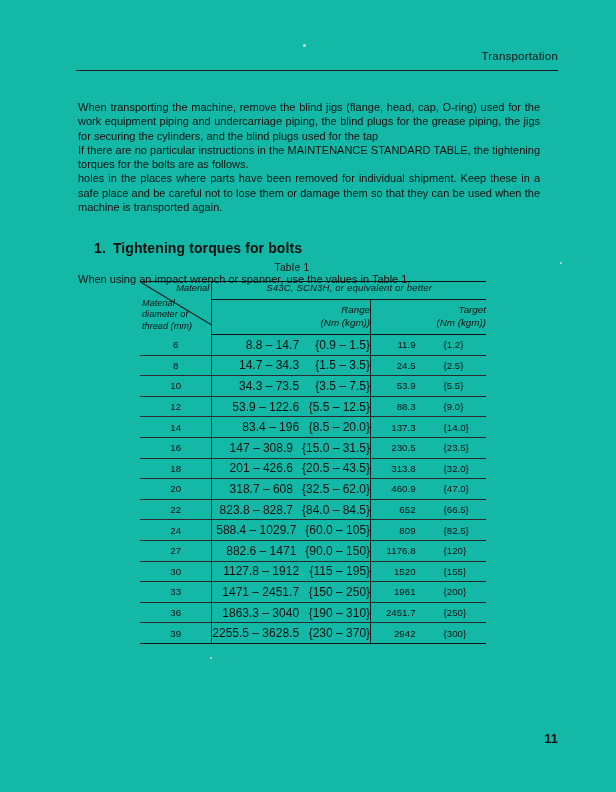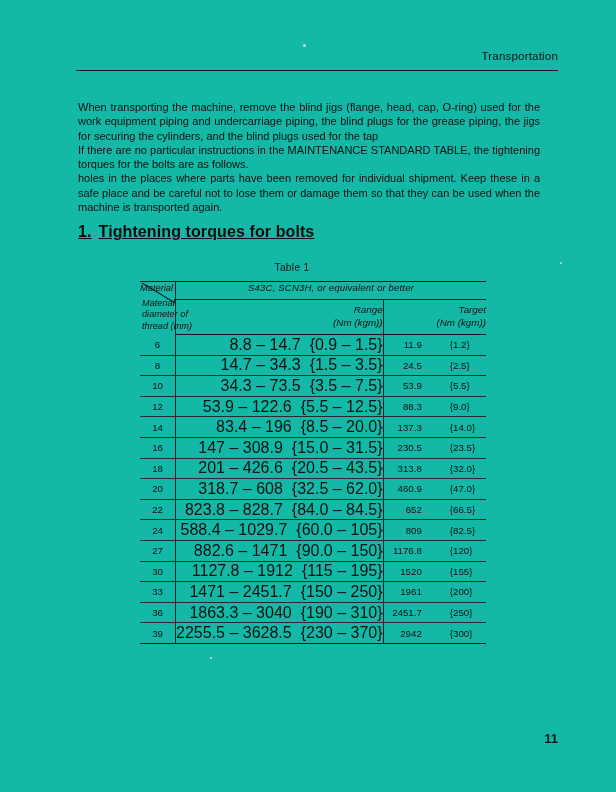--- a/index.html
+++ b/index.html
@@ -57,26 +57,25 @@
   }
   .para {
     font-size: 11px;
     line-height: 14.3px;
     text-align: justify;
     margin: 0;
     color: #0f0f0f;
   }
 
   .sec-title {
-    font-size: 16px;
+    font-size: 14px;
     font-weight: bold;
-    margin: 0;
+    margin: 16px;
     line-height: 14.5px;
     letter-spacing: 0.1px;
-    text-decoration: underline;
   }
   .sec-title .num { margin-right: 7px; }
 
   .spacer-sm { height: 11px; }
 
   
   .table-caption {
     position: absolute;
     top: 262px;
     left: 0;
@@ -181,21 +180,21 @@
   td.c-target {
     width: 120px;
   }
 
   .rng {
     display: flex;
     justify-content: flex-end;
     align-items: baseline;
     gap: 9px;
     white-space: nowrap;
-    font-size: 16px;
+    font-size: 12px;
   }
   .rng .nm { min-width: 66px; text-align: right; }
   .rng .kg { min-width: 62px; text-align: right; }
 
   .tgt {
     display: flex;
     justify-content: center;
     align-items: baseline;
     gap: 28px;
     white-space: nowrap;
@@ -233,20 +232,21 @@
   <div class="body-copy">
     <p class="para">When transporting the machine, remove the blind jigs (flange, head, cap, O-ring) used for the work equipment piping and undercarriage piping, the blind plugs for the grease piping, the jigs for securing the cylinders, and the blind plugs used for the tap</p>
     <p class="para">If there are no particular instructions in the MAINTENANCE STANDARD TABLE, the tightening torques for the bolts are as follows.</p>
     <p class="para">holes in the places where parts have been removed for individual shipment. Keep these in a safe place and be careful not to lose them or damage them so that they can be used when the machine is transported again.</p>
 
     <div class="spacer-sm"></div>
 
     <p class="sec-title">
       <span class="num">1.</span><span>Tightening torques for bolts</span>
     </p>
+    <p class="para">When using an impact wrench or spanner, use the values in Table 1.</p>
   </div>
 
   <div class="table-caption">
     <span>Table 1</span>
   </div>
 
   <div class="tbl-wrap">
     <table class="torque">
       <thead>
         <tr class="hdr-row">

